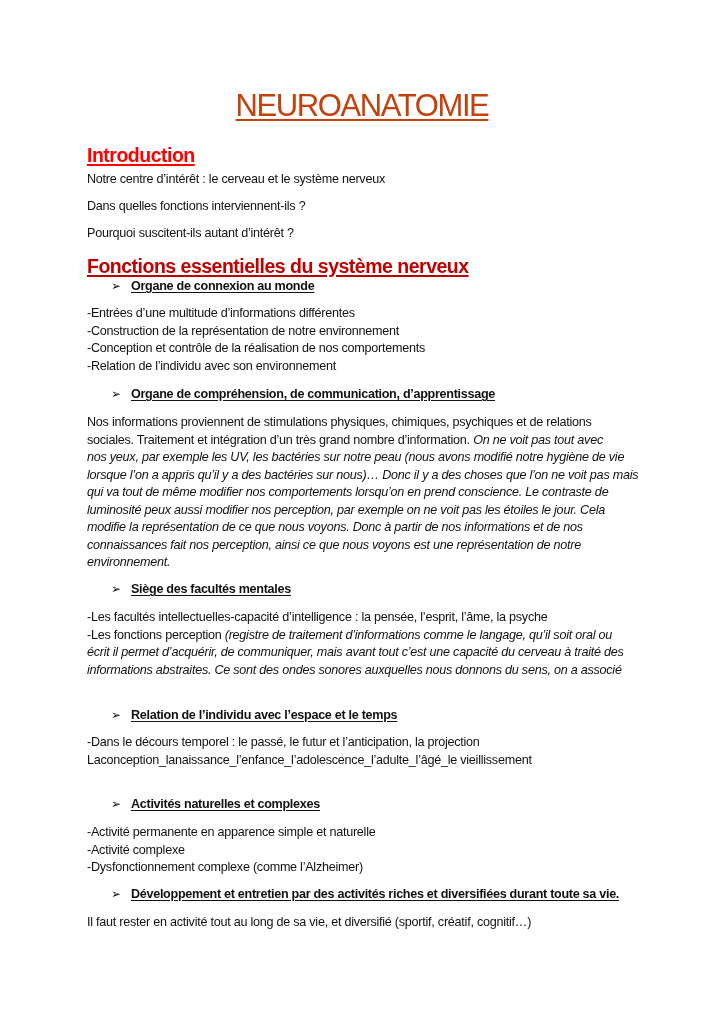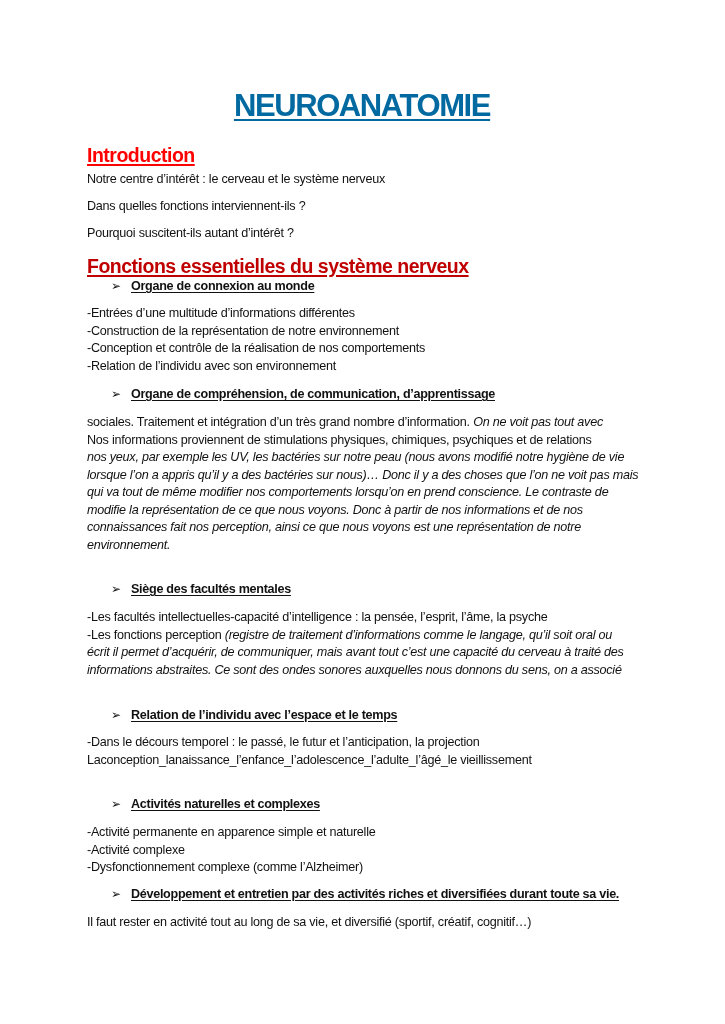--- a/index.html
+++ b/index.html
@@ -21,22 +21,22 @@
       top: 0;
       width: 560px;
     }
     .title {
       position: absolute;
       left: 0;
       width: 550px;
       top: 84px;
       text-align: center;
       font-size: 31px;
-      font-weight: bold;
-      color: #0369a1;
+      font-weight: normal;
+      color: #c2410c;
       text-decoration: underline;
       text-decoration-thickness: 2px;
       text-underline-offset: 3px;
       letter-spacing: -1.4px;
       line-height: 44px;
       margin: 0;
     }
     .h1 {
       position: absolute;
       left: 0;
@@ -113,25 +113,26 @@
     <span class="line">-Entrées d’une multitude d’informations différentes</span>
     <span class="line">-Construction de la représentation de notre environnement</span>
     <span class="line">-Conception et contrôle de la réalisation de nos comportements</span>
     <span class="line">-Relation de l’individu avec son environnement</span>
   </div>
 
   <div class="sub" style="top:386px">
     <span class="arrow">➢</span><span class="label">Organe de compréhension, de communication, d’apprentissage</span>
   </div>
   <div class="block" style="top:414px">
+    <span class="line">Nos informations proviennent de stimulations physiques, chimiques, psychiques et de relations</span>
     <span class="line"><span>sociales. Traitement et intégration d’un très grand nombre d’information. </span><span class="it">On ne voit pas tout avec</span></span>
-    <span class="line">Nos informations proviennent de stimulations physiques, chimiques, psychiques et de relations</span>
     <span class="line it">nos yeux, par exemple les UV, les bactéries sur notre peau (nous avons modifié notre hygiène de vie</span>
     <span class="line it">lorsque l’on a appris qu’il y a des bactéries sur nous)… Donc il y a des choses que l’on ne voit pas mais</span>
     <span class="line it">qui va tout de même modifier nos comportements lorsqu’on en prend conscience. Le contraste de</span>
+    <span class="line it">luminosité peux aussi modifier nos perception, par exemple on ne voit pas les étoiles le jour. Cela</span>
     <span class="line it">modifie la représentation de ce que nous voyons. Donc à partir de nos informations et de nos</span>
     <span class="line it">connaissances fait nos perception, ainsi ce que nous voyons est une représentation de notre</span>
     <span class="line it">environnement.</span>
   </div>
 
   <div class="sub" style="top:581px">
     <span class="arrow">➢</span><span class="label">Siège des facultés mentales</span>
   </div>
   <div class="block" style="top:609px">
     <span class="line">-Les facultés intellectuelles-capacité d’intelligence : la pensée, l’esprit, l’âme, la psyche</span>

